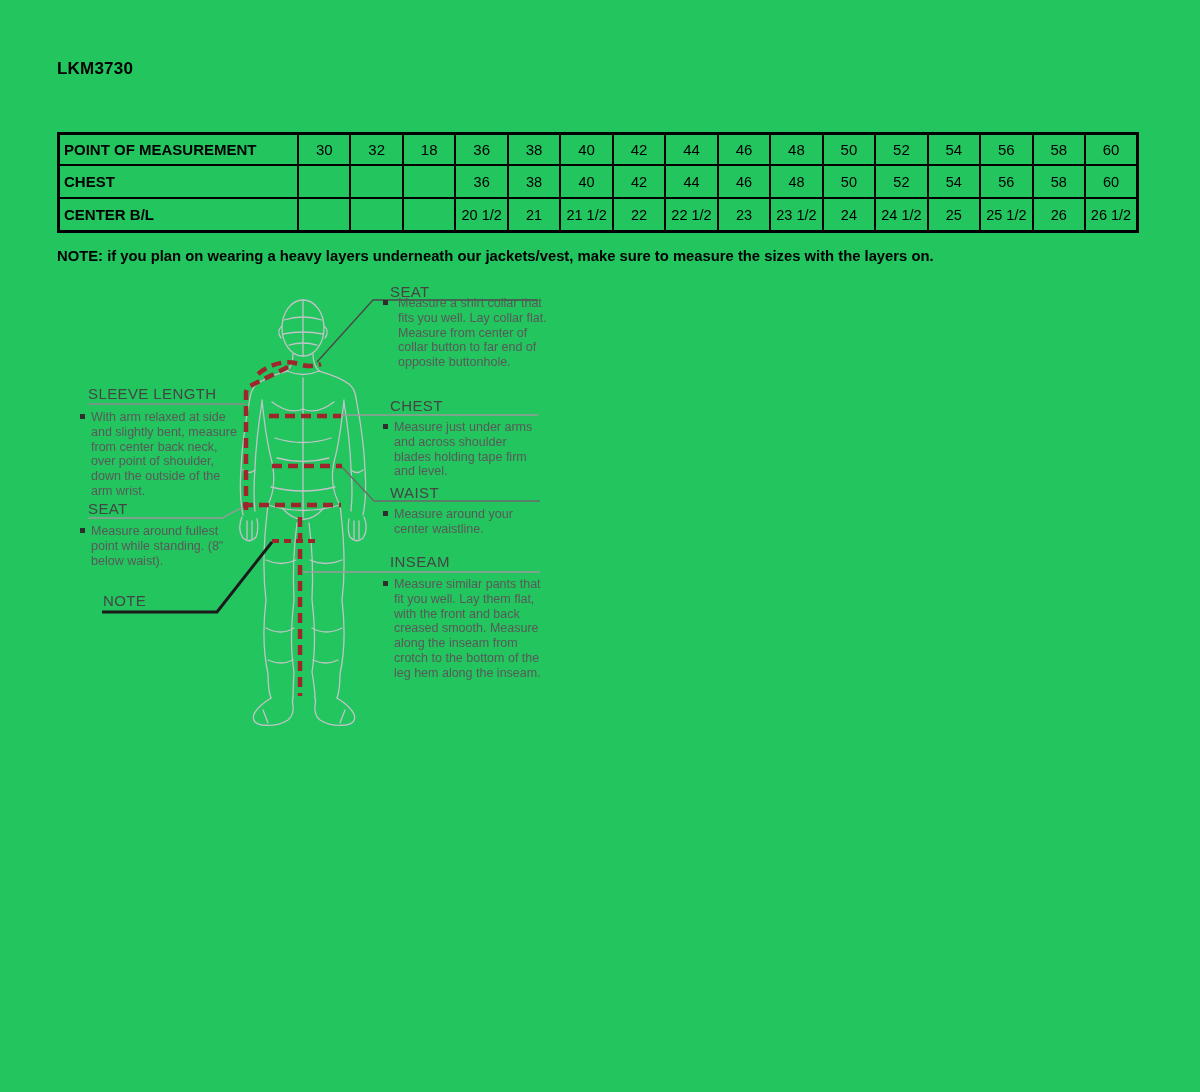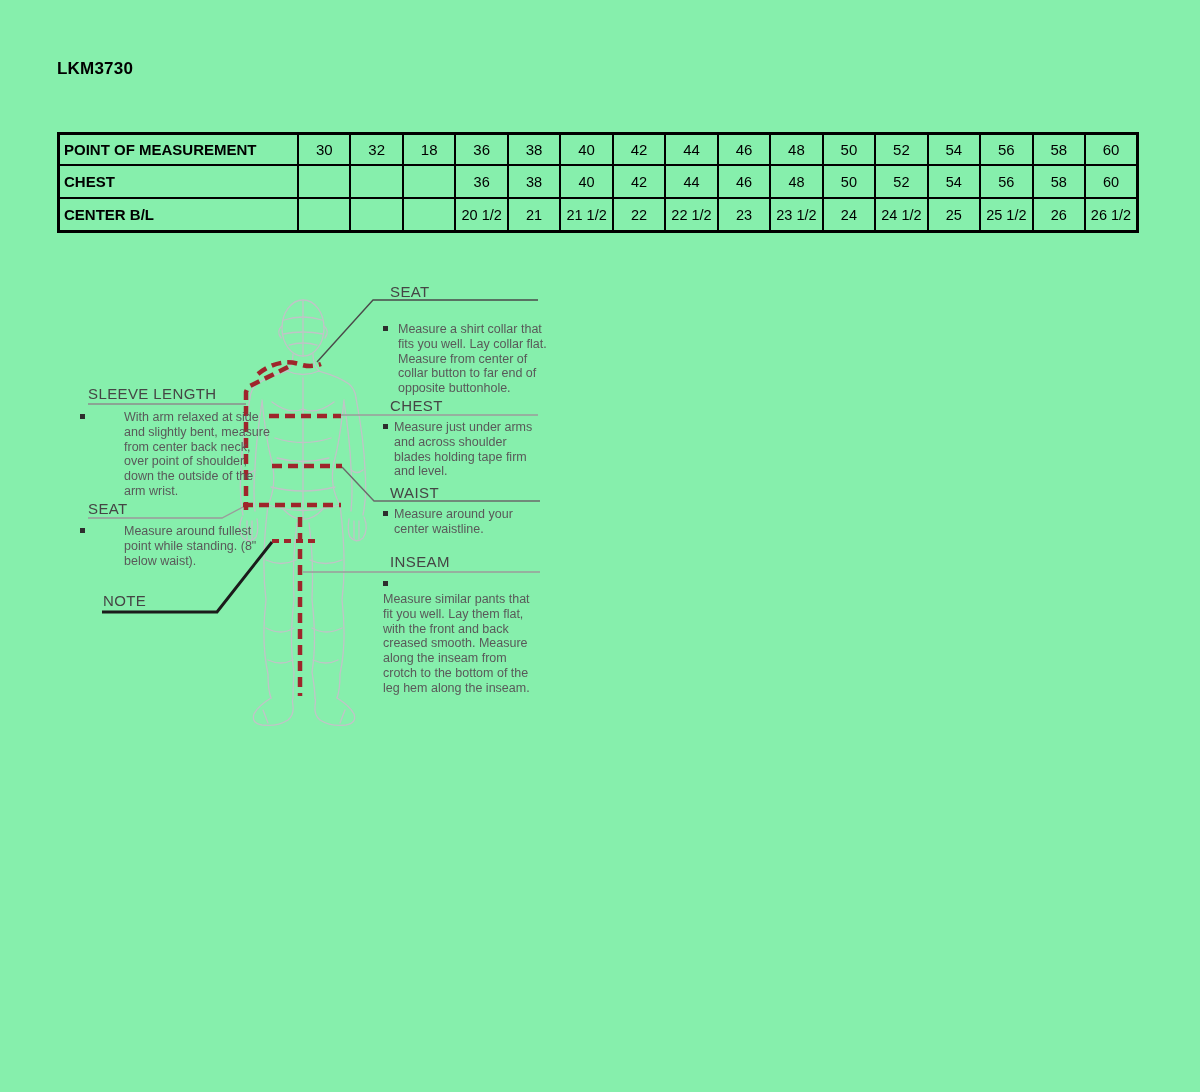--- a/index.html
+++ b/index.html
@@ -1,36 +1,36 @@
 <!DOCTYPE html>
 <html><head>
 <meta charset="utf-8">
 <style>
   html,body{margin:0;padding:0;background:#ffffff;}
   body{width:1200px;height:1092px;position:relative;font-family:"Liberation Sans",sans-serif;color:#000;}
-  .page{position:absolute;inset:0;background:#86efac;overflow:hidden;}
+  .page{position:absolute;inset:0;background:#22c55e;overflow:hidden;}
 
   .doc-title{position:absolute;left:57px;top:59px;font-size:17px;font-weight:bold;letter-spacing:.2px;}
 
   table.size-table{position:absolute;left:57px;top:132px;width:1082px;border-collapse:collapse;table-layout:fixed;border:3px solid #000;}
   table.size-table th, table.size-table td{border:2px solid #000;padding:0 2px;text-align:center;vertical-align:middle;height:29px;font-size:14.5px;white-space:nowrap;overflow:hidden;}
   table.size-table th{font-weight:normal;font-size:15px;}
   table.size-table .label-col{width:231px;text-align:left;padding-left:4px;font-weight:bold;font-size:15px;margin-left:16px;}
   table.size-table tbody td{height:31px;}
 
   .note{position:absolute;left:57px;top:248px;width:1090px;font-size:14.8px;font-weight:bold;margin:0;}
 
   svg.diagram-svg{position:absolute;left:55px;top:270px;width:560px;height:480px;}
 
   .lbl{position:absolute;font-size:15px;letter-spacing:.4px;color:#454545;font-weight:400;}
   .desc{position:absolute;display:flex;gap:6px;font-size:12.5px;line-height:1.18;color:#595959;}
   .desc .bullet{width:5px;height:5px;background:#2e2e2e;margin-top:4px;flex:0 0 auto;}
   .desc .txt{display:block;}
   .desc.right .txt{width:150px;}
-  .desc.left .txt{width:148px;margin-left:33px;}
+  .desc.left .txt{width:148px;}
   .desc.nobullet{color:#3f3f3f;font-size:13px;line-height:1.22;}
 </style>
 </head>
 <body>
 
 <div class="page">
 
   <div class="doc-title">LKM3730</div>
 
   <table class="size-table">
@@ -90,20 +90,21 @@
           <td>24</td>
           <td>24 1/2</td>
           <td>25</td>
           <td>25 1/2</td>
           <td>26</td>
           <td>26 1/2</td>
         </tr>
       </tbody>
   </table>
 
+  <p class="note">NOTE: if you plan on wearing a heavy layers underneath our jackets/vest, make sure to measure the sizes with the layers on.</p>
 
   <svg class="diagram-svg" viewBox="55 270 560 480" xmlns="http://www.w3.org/2000/svg">
 
     <g stroke="#c0c4c7" stroke-width="1.3" fill="none" stroke-linecap="round">
       <ellipse cx="303" cy="328" rx="21" ry="28"></ellipse>
       <path d="M303,300 V356"></path>
       <path d="M284,320 Q303,314 322,320"></path>
       <path d="M283,334 Q303,330 323,334"></path>
       <path d="M289,345 Q303,341 317,345"></path>
       <path d="M282,326 q-6,5 -1,12"></path>
@@ -166,39 +167,39 @@
       <path d="M288,367 L248,387 L246,392 L246,510"></path>
       <path d="M269,416 H341"></path>
       <path d="M272,466 H342"></path>
       <path d="M243,505 H341"></path>
       <path d="M272,541 H319" stroke-width="4" stroke-dasharray="7 5"></path>
       <path d="M300,517 V696"></path>
     </g>
   </svg>
 
   <div class="lbl" style="left:390px;top:283px;">SEAT</div>
-  <div class="desc right" style="left:383px;top:322px;gap:10px;">
+  <div class="desc right" style="left:383px;top:296px;gap:10px;">
     <span class="bullet"></span>
     <span class="txt">Measure a shirt collar that fits you well. Lay collar flat. Measure from center of collar button to far end of opposite buttonhole.</span>
   </div>
 
   <div class="lbl" style="left:390px;top:397px;">CHEST</div>
   <div class="desc right" style="left:383px;top:420px;">
     <span class="bullet"></span>
     <span class="txt">Measure just under arms and across shoulder blades holding tape firm and level.</span>
   </div>
 
   <div class="lbl" style="left:390px;top:484px;">WAIST</div>
   <div class="desc right" style="left:383px;top:507px;">
     <span class="bullet"></span>
     <span class="txt">Measure around your center waistline.</span>
   </div>
 
   <div class="lbl" style="left:390px;top:553px;">INSEAM</div>
-  <div class="desc right" style="left:383px;top:577px;flex-direction:column;">
+  <div class="desc right" style="left:383px;top:577px;">
     <span class="bullet"></span>
     <span class="txt">Measure similar pants that fit you well. Lay them flat, with the front and back creased smooth. Measure along the inseam from crotch to the bottom of the leg hem along the inseam.</span>
   </div>
 
   <div class="lbl" style="left:88px;top:385px;">SLEEVE LENGTH</div>
   <div class="desc left" style="left:80px;top:410px;">
     <span class="bullet"></span>
     <span class="txt">With arm relaxed at side and slightly bent, measure from center back neck, over point of shoulder, down the outside of the arm wrist.</span>
   </div>
 

